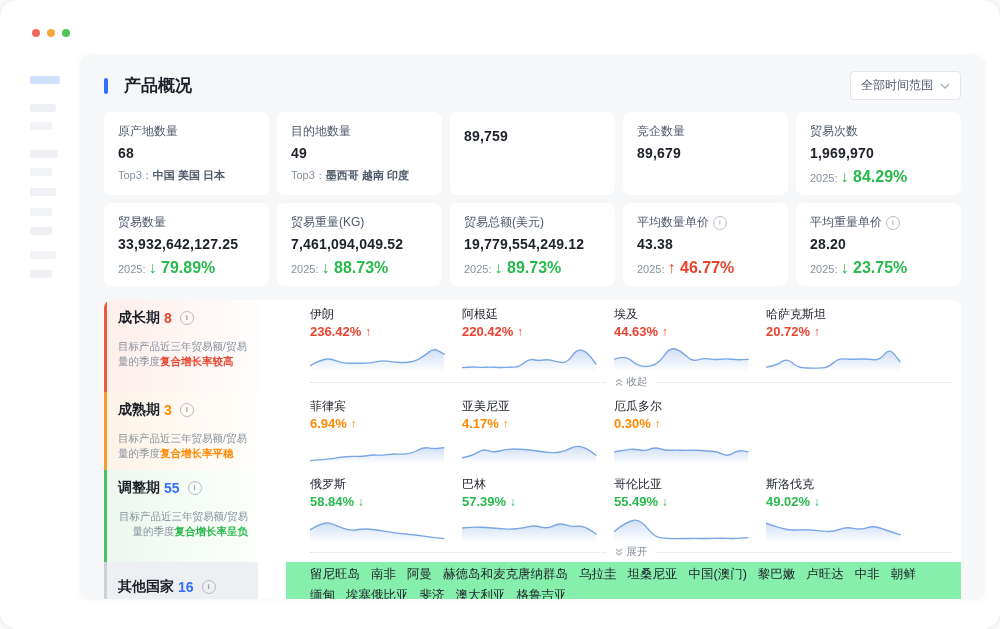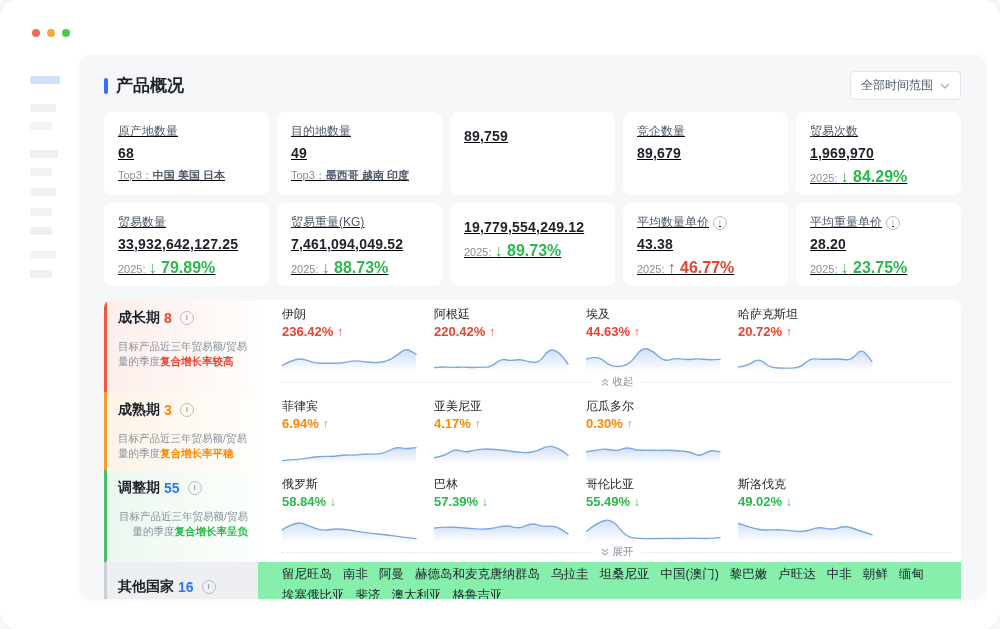--- a/index.html
+++ b/index.html
@@ -10,40 +10,40 @@
   .traffic{position:absolute;top:29px;left:32px;display:flex;gap:7px;}
   .dot{width:8px;height:8px;border-radius:50%;display:inline-block;}
   
   .sidebar{position:absolute;top:76px;left:30px;width:42px;}
   .sk{height:8px;border-radius:2px;background:#eef0f4;}
   .sk.active{background:#cfe2fa;}
   
   .panel{position:absolute;left:80px;top:55px;right:15px;bottom:30px;background:#f6f7f9;
     border-radius:10px;padding:16px 24px 10px;box-shadow:0 1px 6px rgba(31,35,41,.05);overflow:hidden;}
   .panel-header{display:flex;justify-content:space-between;align-items:center;margin-bottom:12px;}
-  .title-wrap{display:flex;align-items:center;gap:8px;}
+  .title-wrap{display:flex;align-items:center;gap:16px;}
   .accent-bar{width:4px;height:16px;border-radius:2px;background:#3370ff;display:inline-block;}
   .panel-header h1{font-size:17px;font-weight:700;color:#1d2129;margin:0;}
   .select{background:#fff;border:1px solid #e5e6eb;border-radius:4px;padding:5px 10px;
     font-size:12px;color:#4e5969;display:flex;align-items:center;gap:7px;cursor:pointer;}
   
-  .stats-grid{display:grid;grid-template-columns:repeat(5,1fr);gap:8px;text-decoration:underline;}
+  .stats-grid{display:grid;grid-template-columns:repeat(5,1fr);gap:8px;}
   .tile{background:#fff;border-radius:8px;padding:11px 14px 9px;min-height:59px;}
   .t-label{font-size:12px;color:#4e5969;display:flex;align-items:center;}
   .t-value{font-size:14px;font-weight:700;color:#1d2129;margin-top:5px;letter-spacing:.2px;white-space:nowrap;}
   .t-sub{font-size:11px;color:#86909c;margin-top:7px;white-space:nowrap;}
   .t-sub b{color:#4e5969;font-weight:600;}
   .delta{font-weight:700;font-size:16px;}
   .delta .arr{font-weight:700;}
   .c-up{color:#e8432e;} .c-down{color:#29b94d;}
   .info-i{display:inline-flex;width:12px;height:12px;border:1px solid #b6bcc6;border-radius:50%;
     color:#9aa1ac;font-size:8px;line-height:1;align-items:center;justify-content:center;margin-left:4px;flex:none;}
   
   .sections{margin-top:14px;border-radius:8px;overflow:hidden;background:#fff;}
-  .srow{display:flex;align-items:stretch;}
+  .srow{display:flex;align-items:stretch;gap:28px;}
   .srow-label{width:130px;flex:none;padding:9px 10px 6px 14px;position:relative;}
   .srow-label:before{content:"";position:absolute;left:0;top:0;bottom:0;width:3px;background:var(--stripe);}
   .s-title{font-size:14px;font-weight:700;color:#1d2129;display:flex;align-items:center;gap:4px;}
   .s-count{font-weight:700;}
   .s-desc{font-size:10.5px;color:#86909c;line-height:15px;margin-top:12px;}
   .s-desc b{font-weight:600;}
   .srow-content{flex:1;padding:6px 4px 0 24px;display:flex;flex-direction:column;}
   .cgrid{display:grid;grid-template-columns:repeat(4,152px);}
   .country{cursor:pointer;}
   .c-name{font-size:12px;color:#1d2129;font-weight:500;line-height:16px;}
@@ -139,20 +139,21 @@
           <div class="t-label">贸易数量</div>
           <div class="t-value">33,932,642,127.25</div>
           <div class="t-sub">2025:  <span class="delta c-down"><span class="arr">↓</span> 79.89%</span></div>
         </div>
         <div class="tile">
           <div class="t-label">贸易重量(KG)</div>
           <div class="t-value">7,461,094,049.52</div>
           <div class="t-sub">2025:  <span class="delta c-down"><span class="arr">↓</span> 88.73%</span></div>
         </div>
         <div class="tile">
+          <div class="t-label">贸易总额(美元)</div>
           <div class="t-value">19,779,554,249.12</div>
           <div class="t-sub">2025:  <span class="delta c-down"><span class="arr">↓</span> 89.73%</span></div>
         </div>
         <div class="tile">
           <div class="t-label">平均数量单价<span class="info-i">i</span></div>
           <div class="t-value">43.38</div>
           <div class="t-sub">2025:  <span class="delta c-up"><span class="arr">↑</span> 46.77%</span></div>
         </div>
         <div class="tile">
           <div class="t-label">平均重量单价<span class="info-i">i</span></div>

